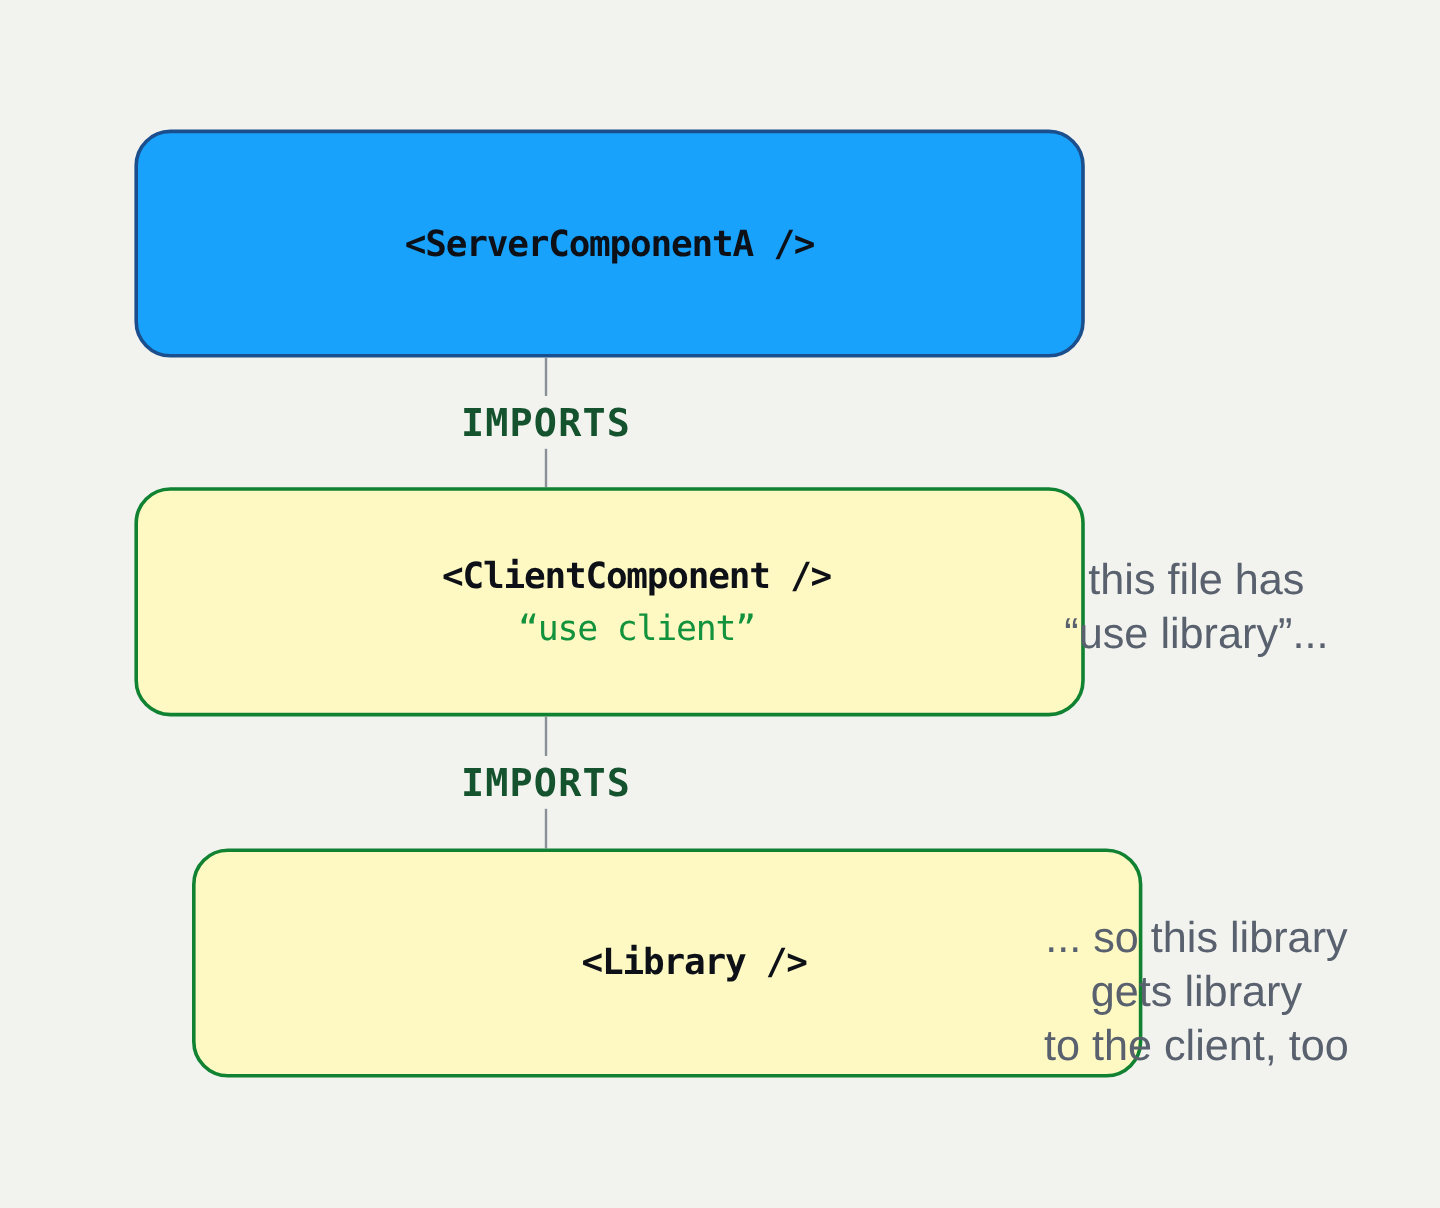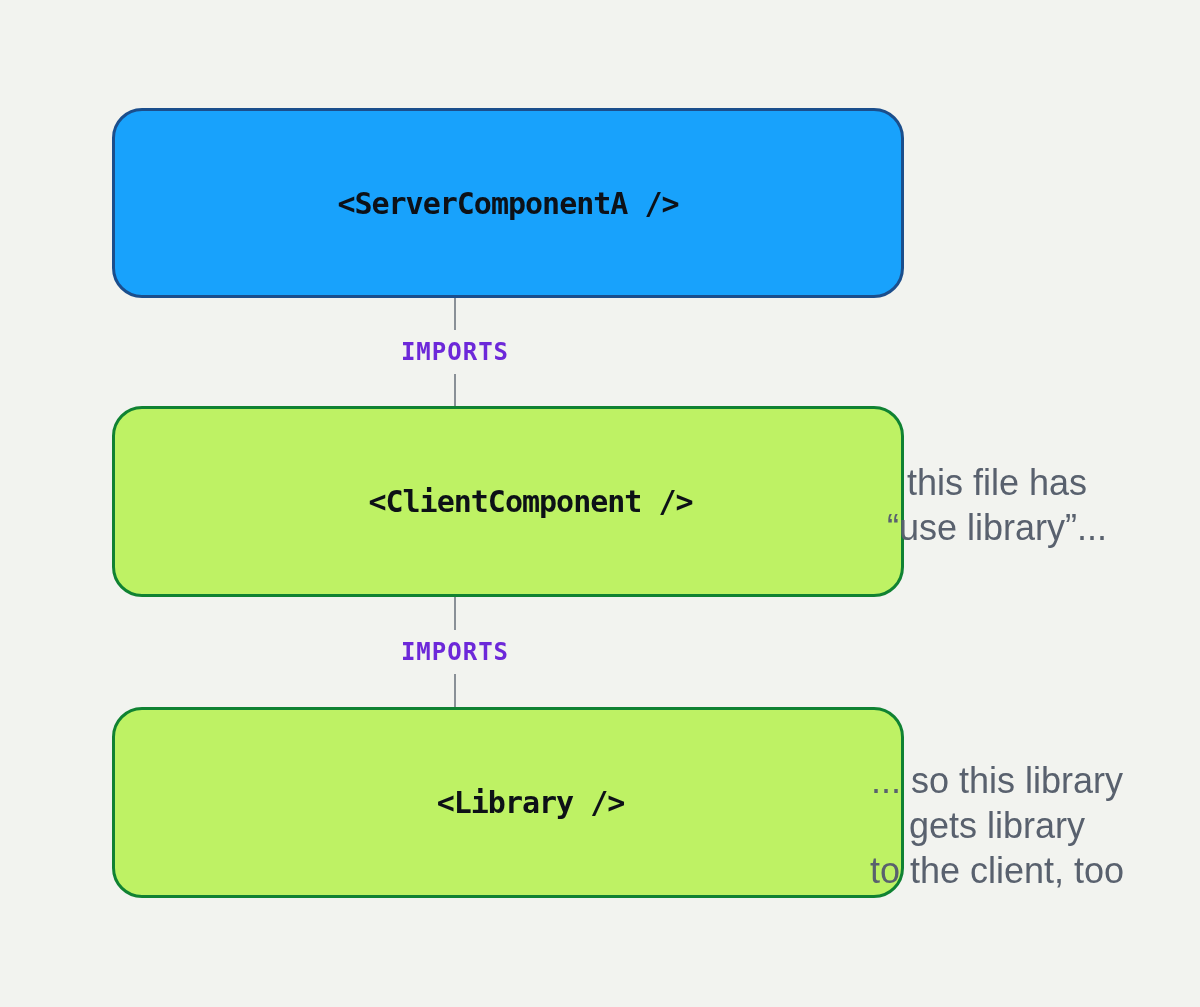--- a/index.html
+++ b/index.html
@@ -26,21 +26,21 @@
     flex-direction: column;
     align-items: center;
     justify-content: center;
     gap: 8px;
   }
   .node-blue {
     background: #18a2fc;
     border-color: #1b4e8c;
   }
   .node-green {
-    background: #bef264;
+    background: #fef9c3;
     border-color: #108232;
     padding-left: 45px;
   }
   .node-label {
     font-family: "DejaVu Sans Mono", monospace;
     font-size: 30px;
     font-weight: 700;
     color: #0d1117;
     letter-spacing: -1px;
     white-space: pre;
@@ -61,23 +61,23 @@
     flex-direction: column;
     align-items: center;
   }
   .edge-line {
     width: 2px;
     flex: 1 1 auto;
     background: #8a9097;
   }
   .edge-label {
     font-family: "DejaVu Sans Mono", monospace;
-    font-size: 24px;
+    font-size: 32px;
     font-weight: 700;
-    color: #6d28d9;
+    color: #14532d;
     letter-spacing: 1px;
     line-height: 44px;
     white-space: pre;
   }
   .side-note {
     position: absolute;
     width: 310px;
     text-align: center;
     font-family: "Liberation Sans", sans-serif;
     font-size: 36px;
@@ -96,29 +96,30 @@
   </div>
 
   <div class="edge" style="top:298px; height:108px;">
     <div class="edge-line"></div>
     <div class="edge-label">IMPORTS</div>
     <div class="edge-line"></div>
   </div>
 
   <div class="node node-green" style="top:406px; height:191px;">
     <div class="node-label">&lt;ClientComponent /&gt;</div>
+    <div class="node-sublabel">“use client”</div>
   </div>
 
   <div class="edge" style="top:597px; height:110px;">
     <div class="edge-line"></div>
     <div class="edge-label">IMPORTS</div>
     <div class="edge-line"></div>
   </div>
 
-  <div class="node node-green" style="top:707px; height:191px;">
+  <div class="node node-green" style="top:707px; height:191px;margin-left:48px;">
     <div class="node-label">&lt;Library /&gt;</div>
   </div>
 
   <div class="side-note" style="left:842px; top:460px;">
     <div>this file has</div>
     <div>“use library”...</div>
   </div>
 
   <div class="side-note" style="left:842px; top:742px;margin-top:16px;">
     <div>... so this library</div>

